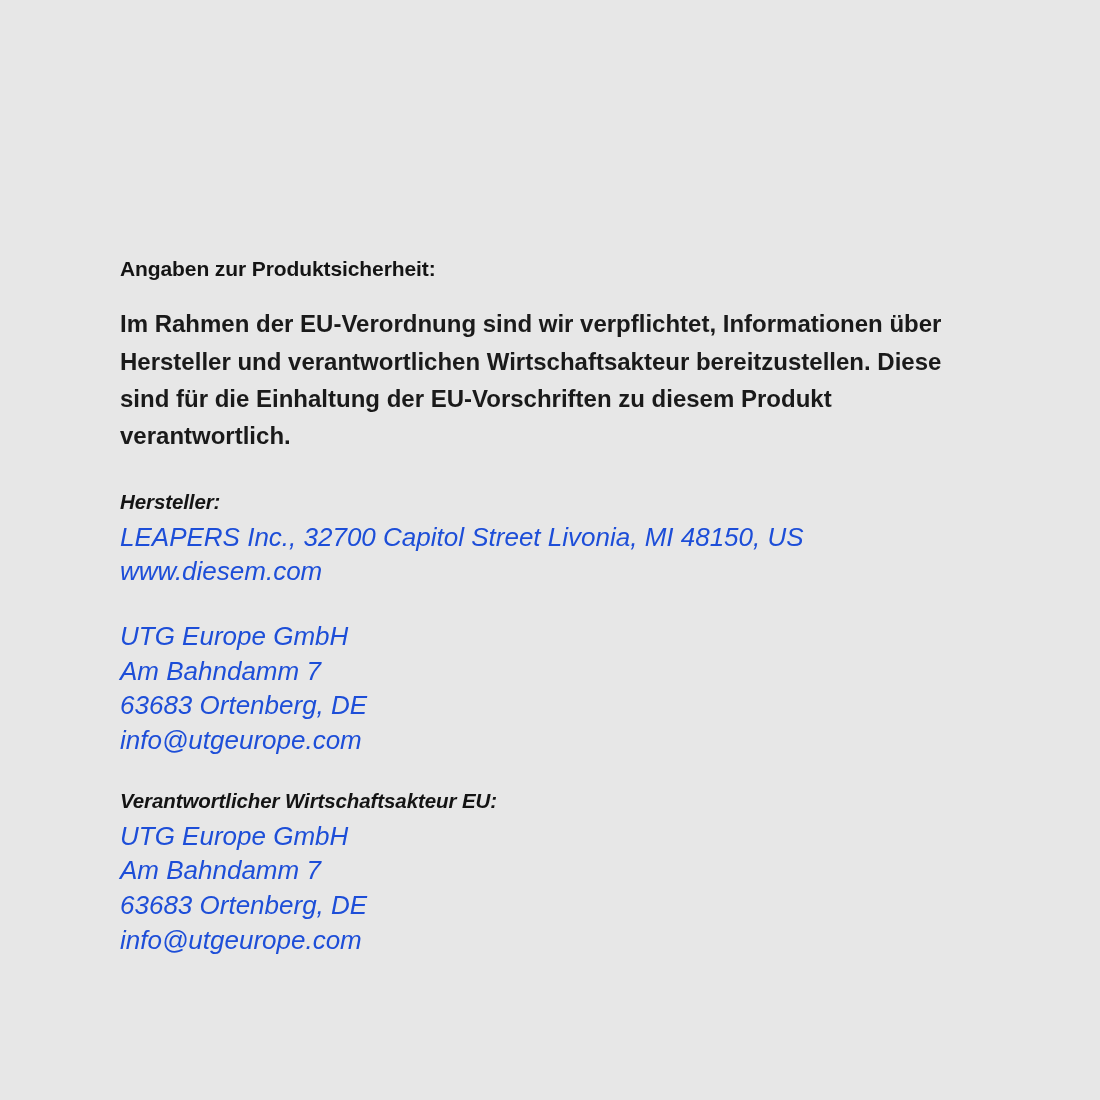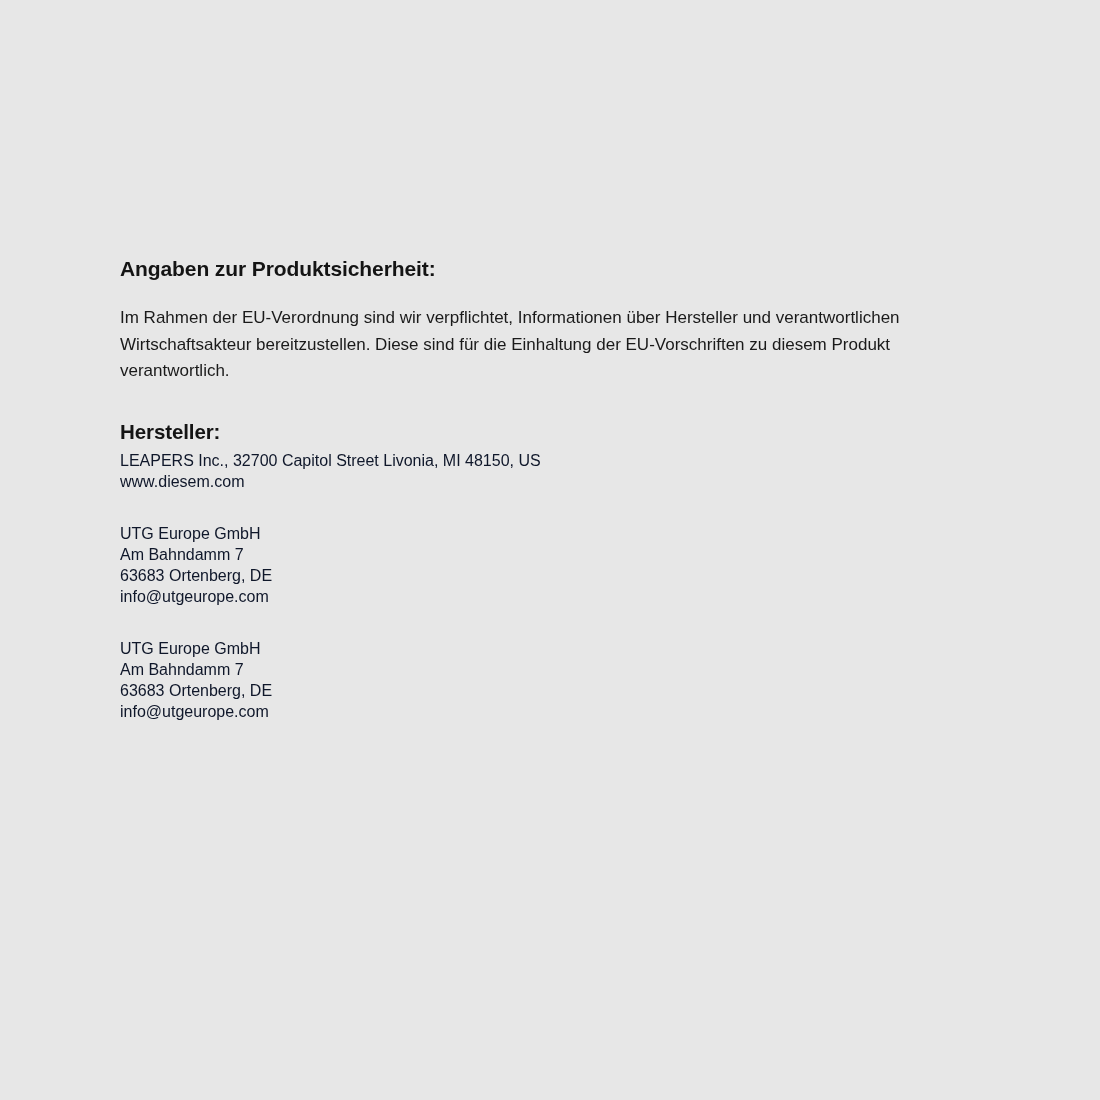--- a/index.html
+++ b/index.html
@@ -29,45 +29,47 @@
   }
   .section-title {
     font-size: 21px;
     font-weight: 700;
     line-height: 1.35;
     letter-spacing: -0.1px;
     margin: 0 0 22px 0;
     color: #141414;
   }
   .intro {
-    font-size: 17px;
+    font-size: 24px;
     line-height: 1.55;
     margin: 0 0 34px 0;
     color: #1a1a1a;
     max-width: 860px;
+    font-weight: bold;
   }
   .block {
     margin: 12px 0 30px 0;
+    font-style: italic;
   }
   .block:last-child {
     margin-bottom: 0;
   }
   .block-heading {
     font-size: 20.5px;
     font-weight: 700;
     line-height: 1.35;
     margin: 0 0 4px 0;
     letter-spacing: -0.1px;
     color: #141414;
   }
   .block-line {
-    font-size: 16px;
+    font-size: 26px;
     line-height: 1.33;
     margin: 0;
-    color: #0f172a;
+    color: #1d4ed8;
   }
 </style>
 </head>
 <body>
 
 <div class="page">
   <div class="content">
 
     <h1 class="section-title">Angaben zur Produktsicherheit:</h1>
 
@@ -80,20 +82,21 @@
     </div>
 
     <div class="block">
       <p class="block-line">UTG Europe GmbH</p>
       <p class="block-line">Am Bahndamm 7</p>
       <p class="block-line">63683 Ortenberg, DE</p>
       <p class="block-line">info@utgeurope.com</p>
     </div>
 
     <div class="block">
+      <p class="block-heading">Verantwortlicher Wirtschaftsakteur EU:</p>
       <p class="block-line">UTG Europe GmbH</p>
       <p class="block-line">Am Bahndamm 7</p>
       <p class="block-line">63683 Ortenberg, DE</p>
       <p class="block-line">info@utgeurope.com</p>
     </div>
 
   </div>
 </div>
 
 </body></html>

